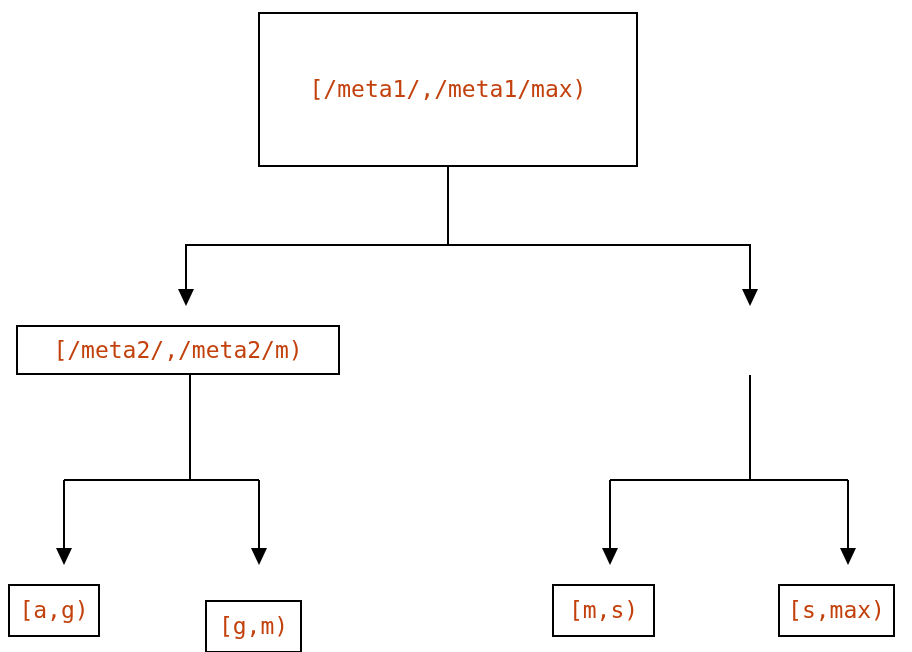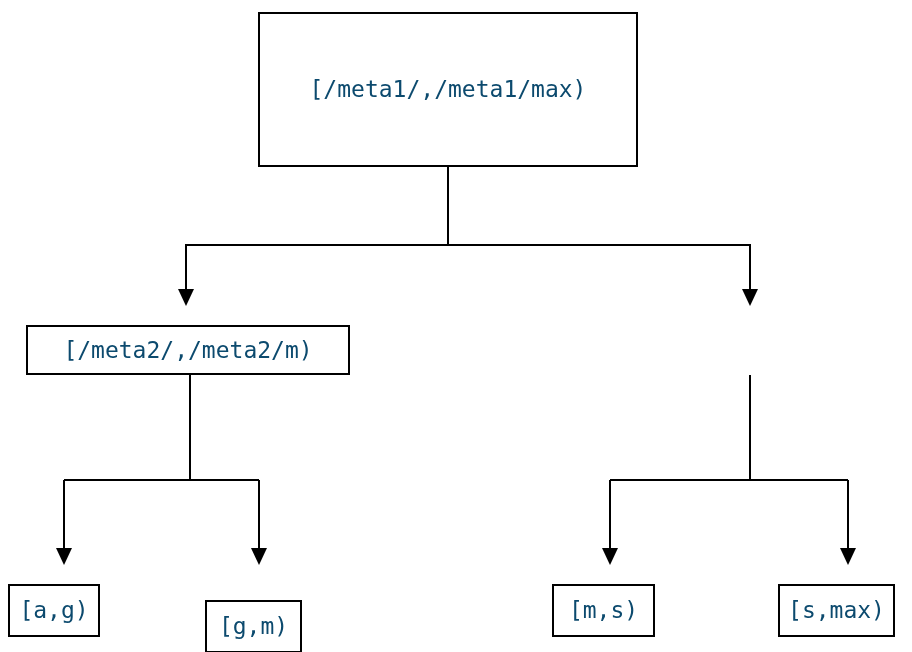--- a/index.html
+++ b/index.html
@@ -32,21 +32,21 @@
     border: 2.6px solid #000000;
     display: flex;
     align-items: center;
     justify-content: center;
     z-index: 2;
   }
   .node-label {
     font-family: "DejaVu Sans Mono", "Liberation Mono", monospace;
     font-size: 23px;
     line-height: 23px;
-    color: #0c4a6e;
+    color: #c2410c;
     letter-spacing: 0px;
     white-space: pre;
   }
 </style>
 </head>
 <body>
 
 <div id="canvas">
 
   <svg id="edge-layer" viewBox="0 0 912 652">
@@ -75,21 +75,21 @@
       <polygon points="251,548 267,548 259,565"></polygon>
       <polygon points="602,548 618,548 610,565"></polygon>
       <polygon points="840,548 856,548 848,565"></polygon>
     </g>
   </svg>
 
   <div class="node" style="left:258px; top:12px; width:380px; height:155px;">
     <span class="node-label">[/meta1/,/meta1/max)</span>
   </div>
 
-  <div class="node" style="left:26px; top:325px; width:324px; height:50px;">
+  <div class="node" style="left:16px; top:325px; width:324px; height:50px;">
     <span class="node-label">[/meta2/,/meta2/m)</span>
   </div>
 
 
   <div class="node" style="left:8px; top:584px; width:92px; height:53px;">
     <span class="node-label">[a,g)</span>
   </div>
 
   <div class="node" style="left:205px; top:584px; width:97px; height:53px;margin-top:16px;">
     <span class="node-label">[g,m)</span>

